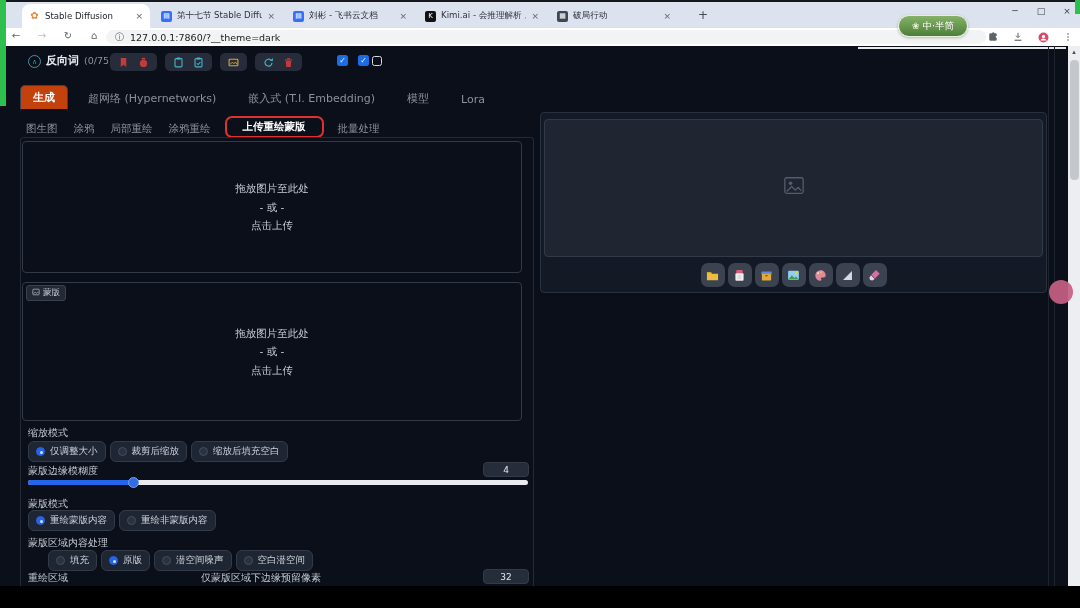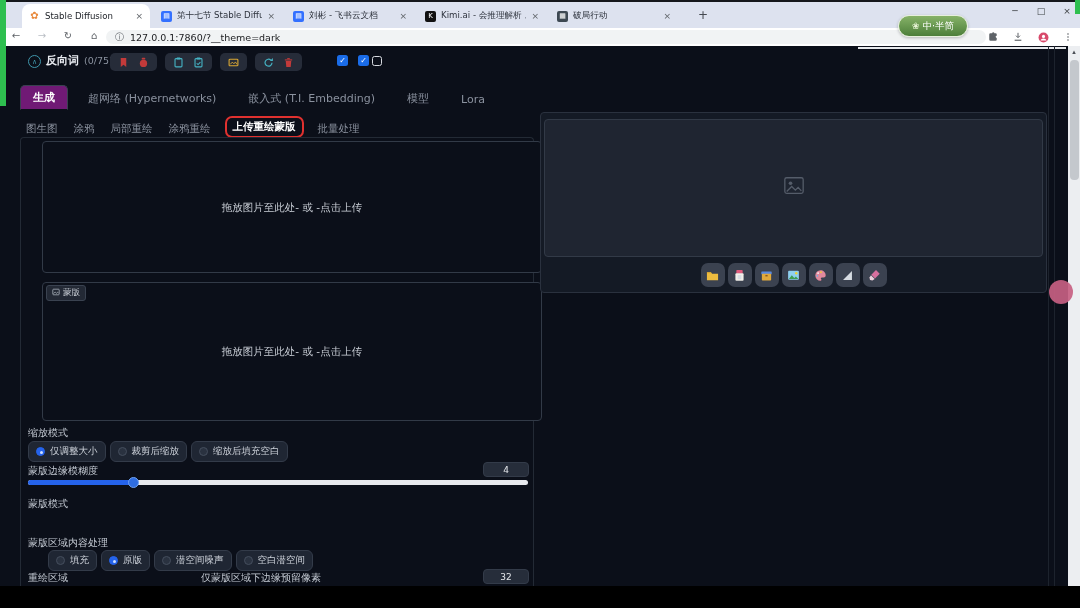--- a/index.html
+++ b/index.html
@@ -43,28 +43,28 @@
   .cbrow{position:absolute;left:337px;top:9px;display:flex;align-items:center;}
   .cbx{width:11px;height:11px;border-radius:2.5px;display:flex;align-items:center;justify-content:center;font-size:8px;color:#fff;}
   .cbx.on{background:#1a6ce8;}
   .cbx.off{background:transparent;border:1.5px solid #d7dae0;width:10px;height:10px;}
   .gap10{margin-right:10px;} .gap2{margin-right:3px;}
   .kw-input{position:absolute;left:381px;top:6px;width:482px;height:16px;background:#0d1118;border:1px solid #3a4250;border-radius:3px;color:#e5e7eb;font-size:9px;padding:0 6px;outline:none;}
   .kw-input::placeholder{color:#6b7280;}
 
   .maintabs{position:absolute;left:20px;top:38px;height:26px;display:flex;align-items:flex-end;gap:8px;}
   .mtab{font-size:11px;color:#8a919e;padding:4px 12px;}
-  .mtab.active{color:#ffffff;font-weight:700;border:1px solid #394150;border-bottom-color:#0b0f19;border-radius:5px 5px 0 0;background:#701a75;}
+  .mtab.active{color:#ffffff;font-weight:700;border:1px solid #394150;border-bottom-color:#0b0f19;border-radius:5px 5px 0 0;background:#c2410c;}
 
   .subtabs{position:absolute;left:26px;top:66px;height:24px;display:flex;align-items:flex-end;gap:16px;}
   .subtab{font-size:10.5px;color:#8a919e;}
-  .subtab.active{color:#ffffff;font-weight:700;padding:2px 6px;border-radius:5px;box-shadow:0 0 0 2px #e0312f;}
+  .subtab.active{color:#ffffff;font-weight:700;padding:2px 16px;border-radius:5px;box-shadow:0 0 0 2px #e0312f;}
 
   .leftcol{position:absolute;left:20px;top:91px;width:514px;height:449px;border:1px solid #232a35;border-bottom:none;border-radius:4px 4px 0 0;}
-  .upload{position:absolute;left:21px;width:500px;border:1px solid #323a47;border-radius:4px;background:#0b0f19;display:flex;flex-direction:row;align-items:center;justify-content:center;}
+  .upload{position:absolute;left:1px;width:500px;border:1px solid #323a47;border-radius:4px;background:#0b0f19;display:flex;flex-direction:column;align-items:center;justify-content:center;}
   .up1{top:3px;height:132px;}
   .up2{top:144px;height:139px;}
   .upline{font-size:10.5px;color:#c8cdd5;line-height:1.75;}
   .mask-chip{position:absolute;left:3px;top:2px;display:flex;align-items:center;gap:3px;background:rgba(38,44,56,.9);border:1px solid #3a4250;border-radius:3px;padding:1px 5px;font-size:8.5px;color:#c8cdd5;}
 
   .ctl-label{position:absolute;left:7px;font-size:10px;color:#c3c9d2;}
   .radiorow{position:absolute;left:7px;display:flex;gap:4px;}
   .pill{display:flex;align-items:center;gap:5px;background:#1f2633;border:1px solid #333b49;border-radius:6px;padding:3px 7px;font-size:9.5px;color:#cdd2da;justify-content:flex-end;}
   .rdot{width:9px;height:9px;border-radius:50%;background:#2a3240;border:1px solid #454e5d;position:relative;}
   .pill.sel .rdot{background:#2563eb;border-color:#2563eb;}
@@ -288,20 +288,30 @@
         </div>
 
       <div class="ctl-label" style="top:326px;">蒙版边缘模糊度</div>
       <div class="valuebox" style="right:4px;top:324px;">4</div>
       <div class="slider" style="top:342px;">
         <div class="fill" style="width: 21%;"></div>
         <div class="thumb" style="left: calc(21% - 5px);"></div>
       </div>
 
       <div class="ctl-label" style="top:359px;">蒙版模式</div>
+      <div class="radiorow" style="top:372px;">
+          <div class="pill sel">
+            <span class="rdot"></span>
+            <span>重绘蒙版内容</span>
+          </div>
+          <div class="pill">
+            <span class="rdot"></span>
+            <span>重绘非蒙版内容</span>
+          </div>
+        </div>
 
       <div class="ctl-label" style="top:398px;">蒙版区域内容处理</div>
       <div class="radiorow" style="top:412px;margin-left:20px;">
           <div class="pill">
             <span class="rdot"></span>
             <span>填充</span>
           </div>
           <div class="pill sel">
             <span class="rdot"></span>
             <span>原版</span>

